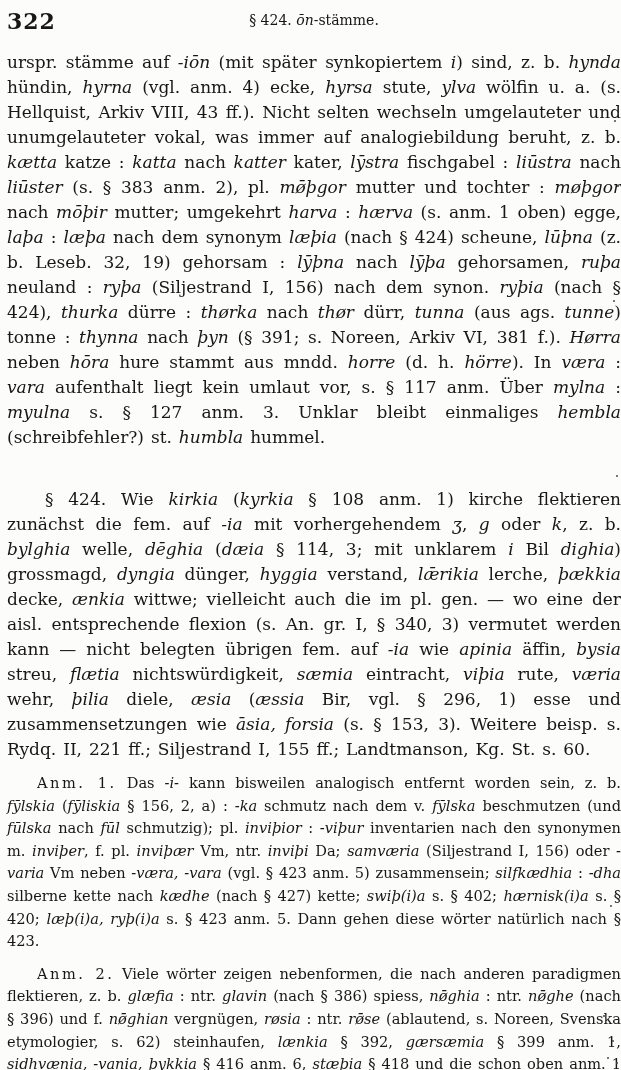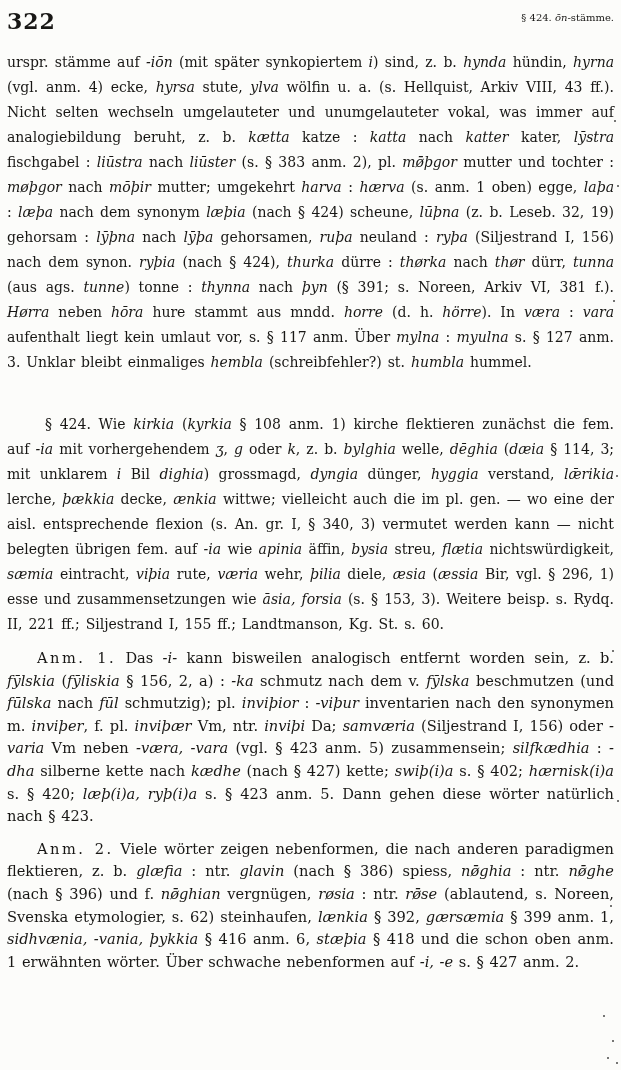--- a/index.html
+++ b/index.html
@@ -6,41 +6,41 @@
   body {
     width: 621px; height: 1070px;
     background: #fcfcfa;
     overflow: hidden;
     font-family: "DejaVu Serif", "Liberation Serif", serif;
     color: #181715;
   }
   .page {
     position: relative;
     width: 621px; height: 1070px;
-    padding: 8px 7px 0 7px;
+    padding: 8px 0 0 7px;
     box-sizing: border-box;
     background: #fcfcfa;
   }
   .header {
     position: relative;
     height: 30px;
     margin-bottom: 12px;
   }
   .pagenum {
     position: absolute; left: 0; top: 0;
     font-size: 22px; font-weight: bold; letter-spacing: 1px;
   }
   .running {
     position: absolute; left: 0; right: 0; top: 4px;
-    text-align: right;
-    font-size: 10px;
+    text-align: center;
+    font-size: 14px;
   }
   p.body {
     margin: 0;
-    font-size: 14px;
+    font-size: 17px;
     line-height: 25px;
     text-align: justify;
     word-spacing: 1.5px;
   }
   p.section { margin-top: 37px; text-indent: 38px; }
   p.anm {
     margin: 10px 0 0 0;
     font-size: 14.6px;
     line-height: 22.6px;
     text-align: justify;

